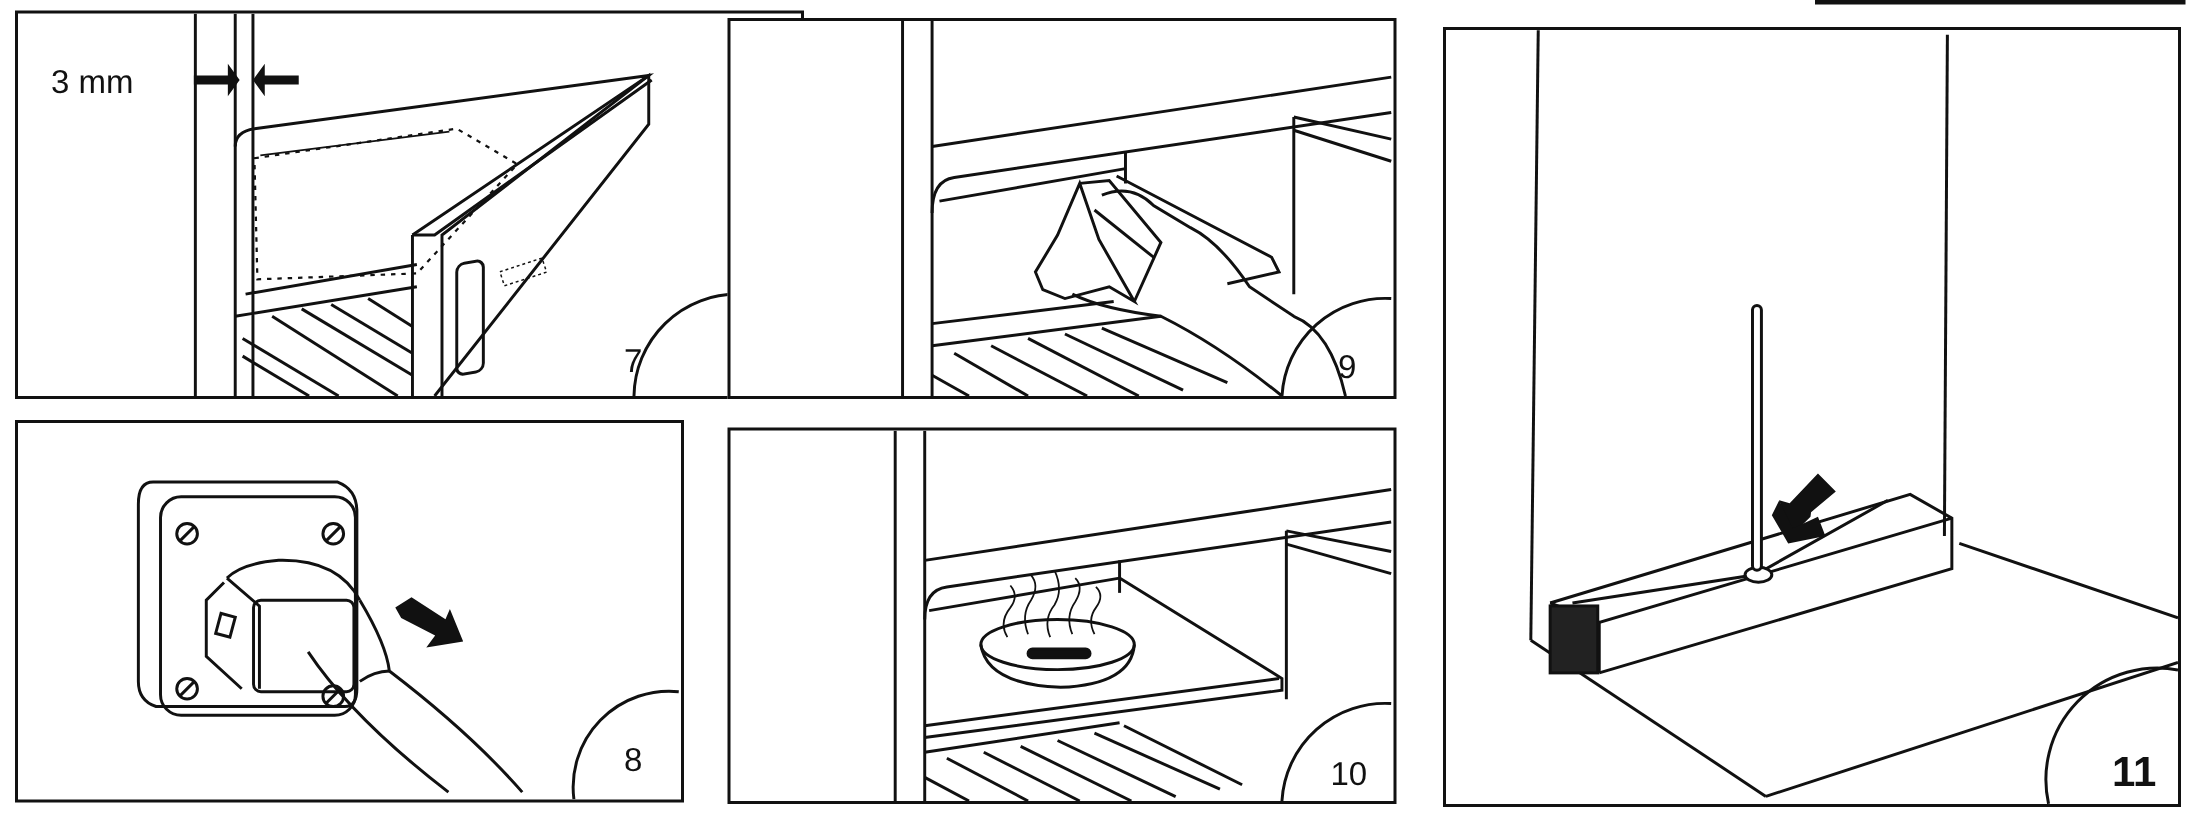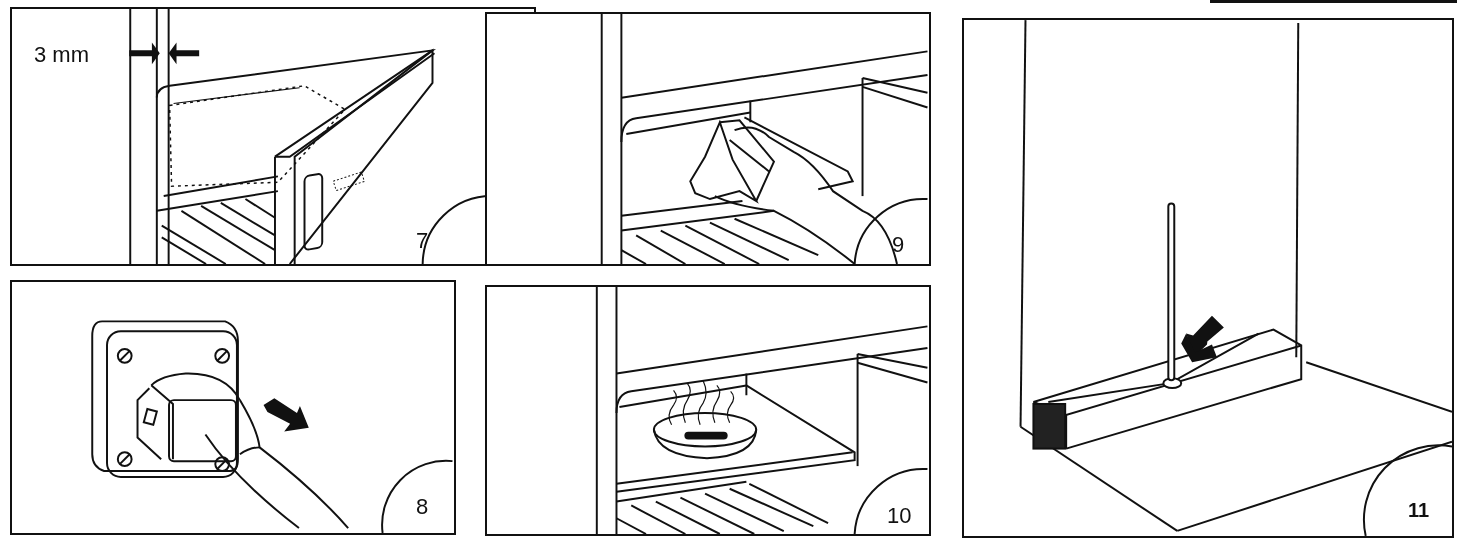--- a/index.html
+++ b/index.html
@@ -1,20 +1,20 @@
 <!DOCTYPE html>
 <html><head>
   <meta charset="utf-8">
   <style>
     html, body { margin: 0; padding: 0; background: #ffffff; }
     body { width: 1457px; height: 548px; position: relative; overflow: hidden; font-family: "Liberation Sans", sans-serif; }
     .panel { position: absolute; background: #fff; border: 2px solid #111; box-sizing: border-box; overflow: hidden; }
     .panel svg { position: absolute; left: 0; top: 0; width: 100%; height: 100%; }
     .fig-num { position: absolute; font-family: "Liberation Sans", sans-serif; font-size: 22px; color: #111; }
-    .fig-num.bold { font-weight: bold; font-size: 20px; }
+    .fig-num.bold { font-weight: bold; font-size: 28px; }
     .dim-label { position: absolute; font-family: "Liberation Sans", sans-serif; font-size: 22px; color: #111; }
     .topline { position: absolute; background: #111; }
   </style>
 </head>
 <body>
 
 <div class="topline" style="left:1210px; top:0; width:247px; height:3px;"></div>
 
 <div class="panel" style="left:10px; top:7px; width:526px; height:259px;">
   <svg viewBox="0 0 446 259">

